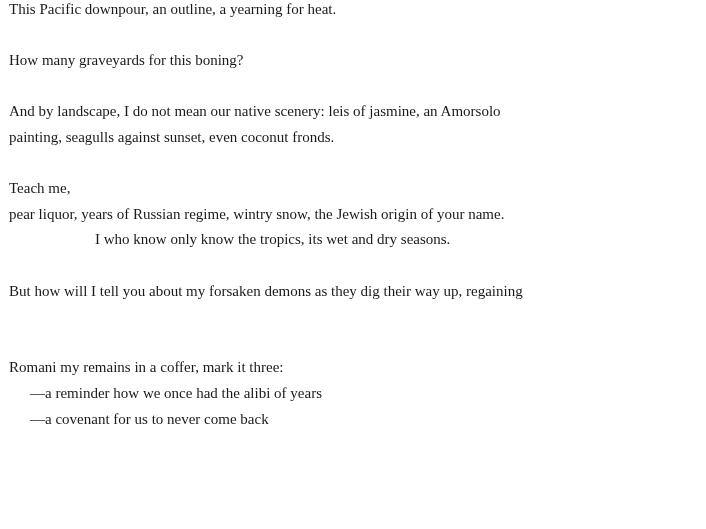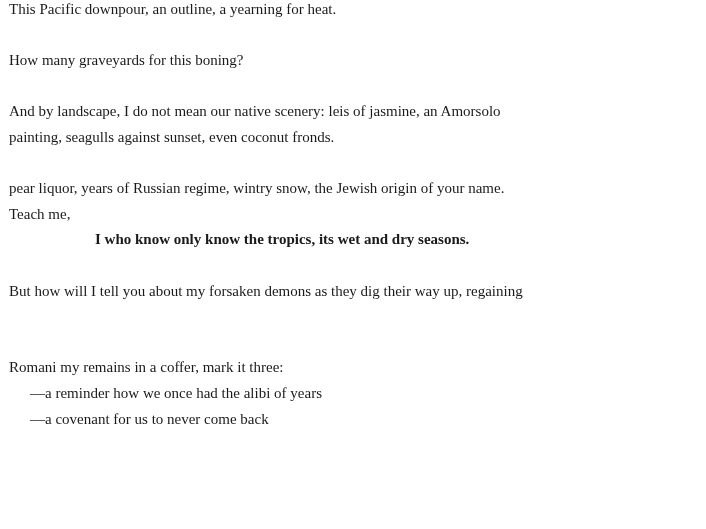--- a/index.html
+++ b/index.html
@@ -26,40 +26,40 @@
     display: block;
     height: 25.6px;
     line-height: 25.6px;
     white-space: nowrap;
   }
   .blank {
     display: block;
     height: 25.6px;
   }
   .italic { }
-  .indent-wide { padding-left: 86px; font-weight: bold; }
+  .indent-wide { padding-left: 86px; }
   .indent-dash { padding-left: 21px; }
 </style>
 </head>
 <body>
 
 <div class="poem">
 
   <span class="line">This Pacific downpour, an outline, a yearning for heat.</span>
   <span class="blank"></span>
 
   <span class="line italic">How many graveyards for this boning?</span>
   <span class="blank"></span>
 
   <span class="line">And by landscape, I do not mean our native scenery: leis of jasmine, an Amorsolo</span>
   <span class="line">painting, seagulls against sunset, even coconut fronds.</span>
   <span class="blank"></span>
 
+  <span class="line">Teach me,</span>
   <span class="line">pear liquor, years of Russian regime, wintry snow, the Jewish origin of your name.</span>
-  <span class="line">Teach me,</span>
   <span class="line indent-wide">I who know only know the tropics, its wet and dry seasons.</span>
   <span class="blank"></span>
 
   <span class="line">But how will I tell you about my forsaken demons as they dig their way up, regaining</span>
   <span class="blank"></span>
 
   <span class="blank"></span>
 
   <span class="line">Romani my remains in a coffer, mark it three:</span>
   <span class="line indent-dash">—a reminder how we once had the alibi of years</span>

